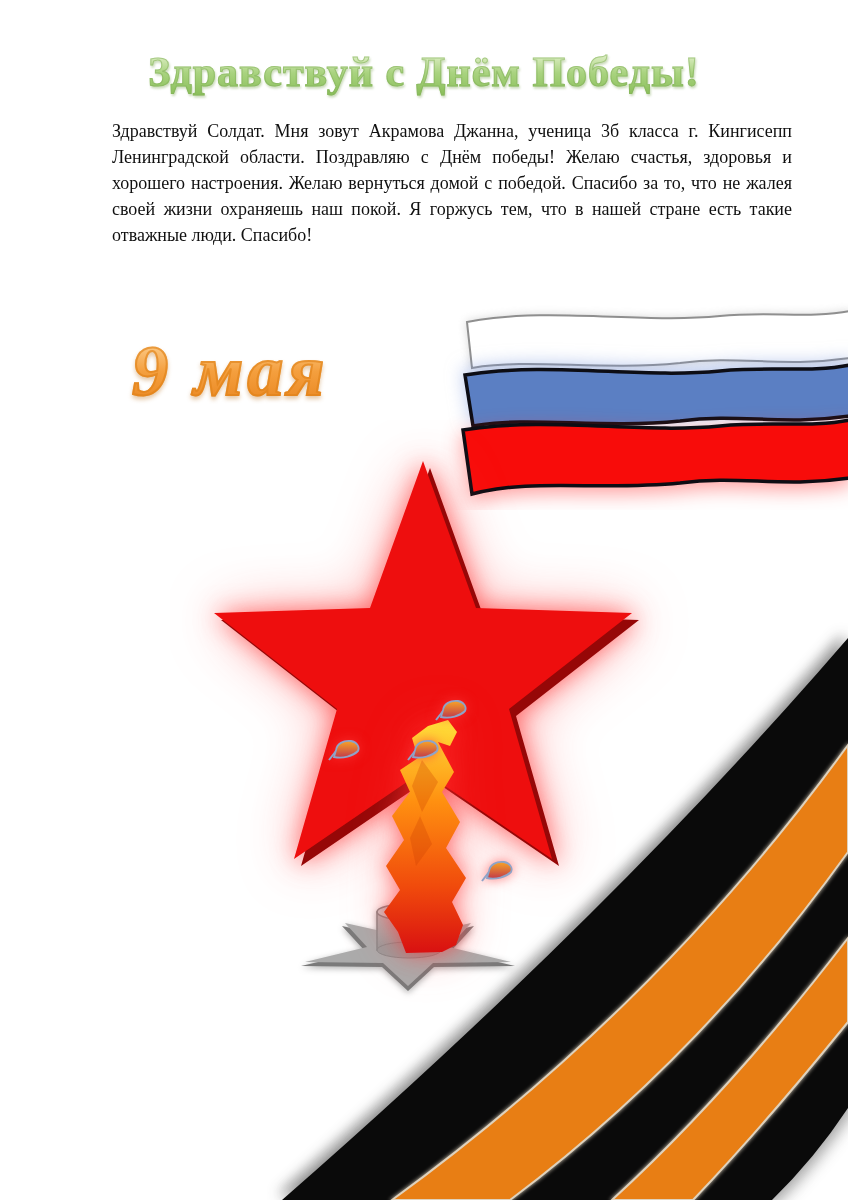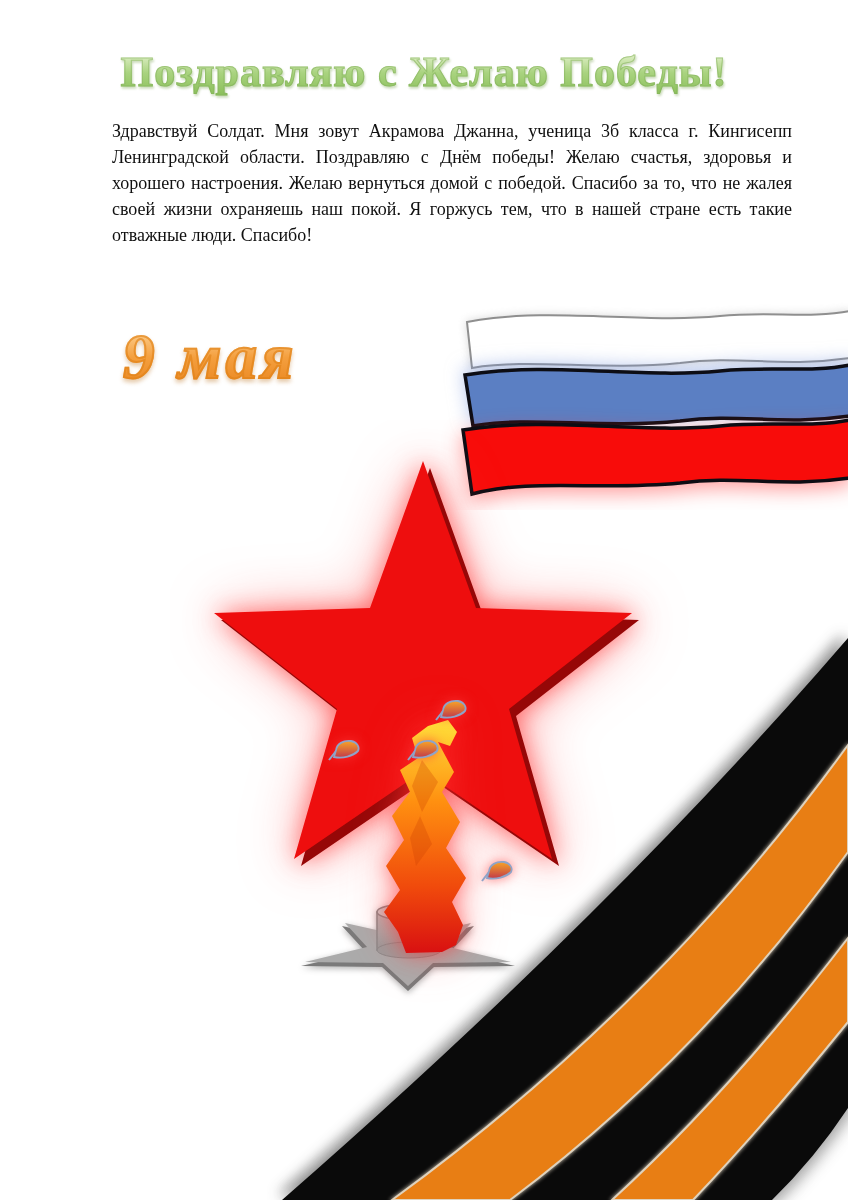--- a/index.html
+++ b/index.html
@@ -16,22 +16,22 @@
     -webkit-text-stroke:1px rgba(130,175,90,.55);
     filter:drop-shadow(1px 2px 1px rgba(140,175,105,.45));
   }
   
   .letter{
     position:absolute;top:118px;left:112px;width:680px;margin:0;
     font-size:18px;line-height:26px;text-align:justify;color:#101010;
   }
   
   .date-art{
-    position:absolute;top:318px;left:120px;margin:3px;
-    font-size:63px;font-weight:bold;font-style:italic;letter-spacing:4px;
+    position:absolute;top:318px;left:120px;margin:12px;
+    font-size:72px;font-weight:bold;font-style:italic;letter-spacing:4px;
     background:linear-gradient(180deg,var(--art-hi) 6%,var(--art-mid) 50%,var(--art-dark) 96%);
     -webkit-background-clip:text;background-clip:text;color:transparent;
     -webkit-text-stroke:2px rgba(224,130,24,.65);
     filter:drop-shadow(0 3px 2px rgba(190,120,40,.40));
   }
   
   .flag-svg{position:absolute;left:440px;top:298px;width:408px;height:212px;}
   .star-svg{position:absolute;left:170px;top:420px;width:540px;height:620px;}
   .ribbon-svg{position:absolute;left:0;top:0;width:848px;height:1200px;}
   .g-flag-white{filter:drop-shadow(0 0 4px rgba(170,170,170,.45));}
@@ -42,21 +42,21 @@
   .g-pedestal{filter:drop-shadow(0 2px 3px rgba(0,0,0,.30));}
   .g-miniflag{filter:drop-shadow(0 0 6px rgba(255,60,60,.65));}
   .g-ribbon{filter:drop-shadow(-5px -5px 7px rgba(40,40,40,.45)) drop-shadow(5px 5px 7px rgba(40,40,40,.35));}
   .g-ribbon-orange{filter:drop-shadow(0 0 2px rgba(255,242,220,.85));}
 </style>
 </head>
 <body>
 
 <div class="page">
 
-  <h1 class="title">Поздравляю с Желаю Победы!</h1>
+  <h1 class="title">Здравствуй с Днём Победы!</h1>
 
   <p class="letter">Здравствуй Солдат.  Мня зовут Акрамова Джанна, ученица 3б класса г. Кингисепп Ленинградской области.  Поздравляю с Днём победы!  Желаю счастья,  здоровья и хорошего настроения. Желаю вернуться домой с победой. Спасибо за то, что не жалея своей жизни охраняешь наш покой. Я горжусь тем, что в нашей стране есть такие отважные люди. Спасибо!</p>
 
   <div class="date-art">9 мая</div>
 
   <svg class="flag-svg" viewBox="0 0 408 212">
     <g class="g-flag-white">
       <path d="M27,24 C110,8 200,26 280,18 C330,13 370,21 410,13 L410,60 C340,70 300,57 240,65 C160,73 90,60 32,70 Z" fill="#ffffff" stroke="#8f8f8f" stroke-width="2"></path>
     </g>
     <g class="g-flag-blue">

